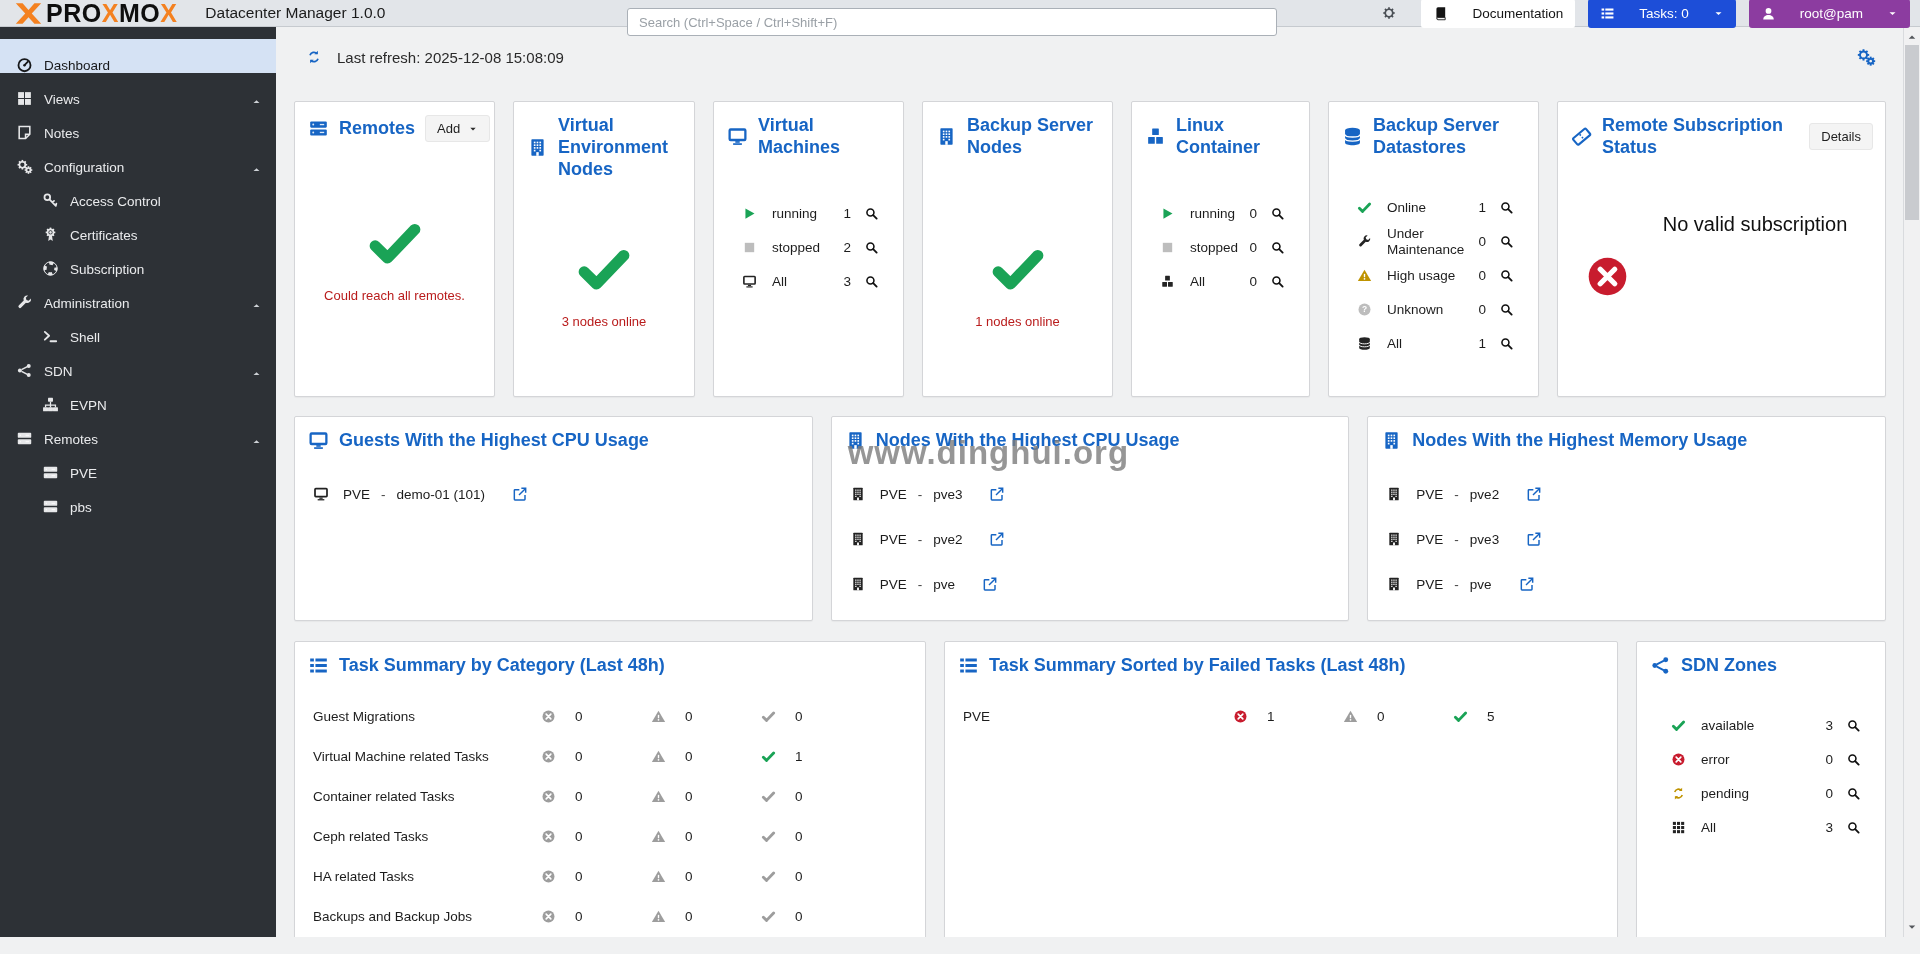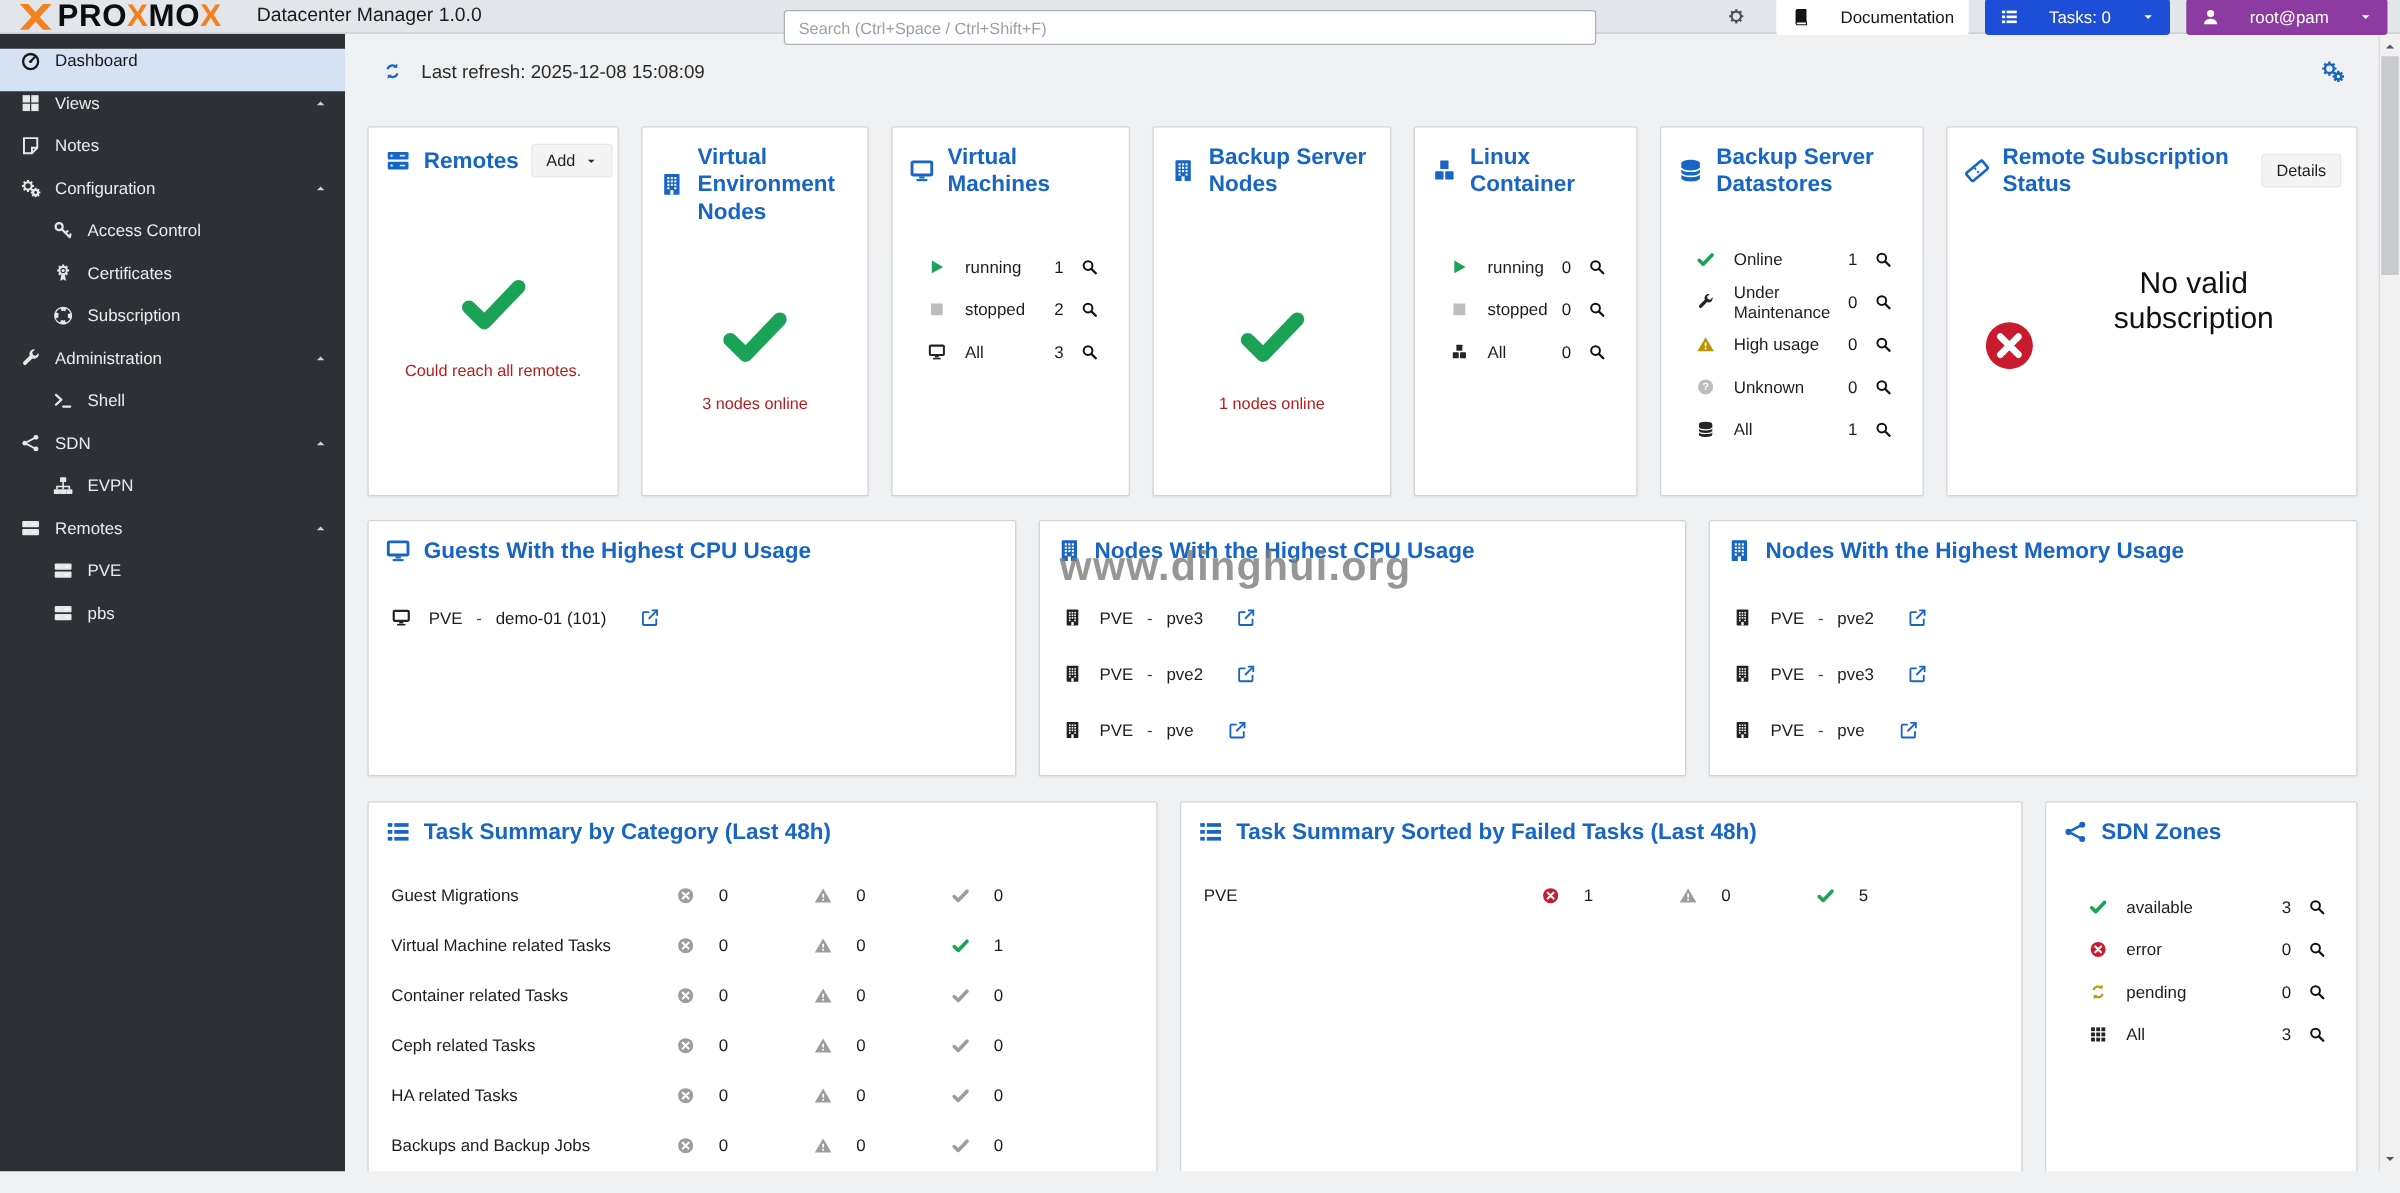--- a/index.html
+++ b/index.html
@@ -21,21 +21,21 @@
 .btn{display:inline-flex;align-items:center;gap:24px;height:29px;padding:0 12px;border-radius:3px;font-size:13.5px;cursor:pointer;border:none;font-family:inherit}
 .btn .ic{width:15px;height:15px}
 .btn .caret{width:11px;height:11px}
 .btn-doc{background:#fff;color:#141414}
 .btn-tasks{background:#1d4ed8;color:#fff}
 .btn-user{background:#8c3ca0;color:#fff}
 
 
 .app{display:flex;height:910px}
 .sidebar{width:276px;background:#2d3136;padding-top:12px;flex:none}
-.nav-item{height:34px;display:flex;align-items:center;padding:0 14px 16px 16px;color:#eaebed;font-size:13.5px;cursor:pointer}
+.nav-item{height:34px;display:flex;align-items:flex-end;padding:0 14px 0 16px;color:#eaebed;font-size:13.5px;cursor:pointer}
 .nav-item .nav-ic{width:17px;height:17px;margin-right:11px;color:#e6e7e9}
 .nav-item.child{padding-left:42px}
 .nav-item.selected{background:#d5e2f4;color:#17181a}
 .nav-item.selected .nav-ic{color:#17181a}
 .nav-label{flex:1;white-space:nowrap}
 .caret-right{width:11px;height:11px;color:#ced2d7;margin-left:auto}
 
 .content{flex:1;position:relative;padding:0 17px 0 18px;overflow:hidden}
 .toolbar{height:50px;display:flex;align-items:center;padding:10px 6px 0 6px}
 .refresh-ic{width:16px;height:16px;color:#1765c4;cursor:pointer;margin-left:6px}
@@ -81,21 +81,21 @@
 .task-label{flex:1;font-size:13.5px;color:#1d1d1d}
 .task-cell{width:110px;display:flex;align-items:center;gap:19px}
 .tc-ic{width:15px;height:15px}
 .tc-num{font-size:13.5px;color:#1d1d1d}
 
 .green{color:#1aa356}.red{color:#c81c2e}.yellow{color:#bf9300}.gray{color:#9d9d9d}.lgray{color:#bdbdbd}.dark{color:#242424}
 
 .sub-body{display:flex;align-items:flex-start;padding:0 16px 0 26px}
 .sub-x{width:47px;height:47px;color:#c81c2e;margin-top:88px}
 .sub-text{flex:1;text-align:center;padding:0 4px 0 14px}
-.sub-headline{font-size:24px;color:#101010;line-height:1.18;margin-top:48px}
+.sub-headline{font-size:20px;color:#101010;line-height:1.18;margin-top:48px}
 .sub-msg{font-size:12.5px;color:#1f1f1f;margin-top:5px;line-height:1.38;max-width:222px;display:inline-block}
 .sub-link{color:#219e5b;cursor:pointer}
 
 .watermark{position:absolute;top:17px;left:16px;font-size:33px;font-weight:bold;color:#7c7c7c;opacity:.8;letter-spacing:1px;white-space:nowrap;z-index:3;pointer-events:none}
 
 .vscroll{width:17px;flex:none;background:#f1f1f2;border-left:1px solid #d9dbde;position:relative}
 .vs-arrow{position:absolute;left:2px;width:12px;height:12px;color:#54575c;cursor:pointer}
 .vs-up{top:4px}.vs-down{bottom:4px}
 .vs-thumb{position:absolute;left:1px;top:18px;width:14px;height:175px;background:#c9cbcf;cursor:pointer}
 </style>

